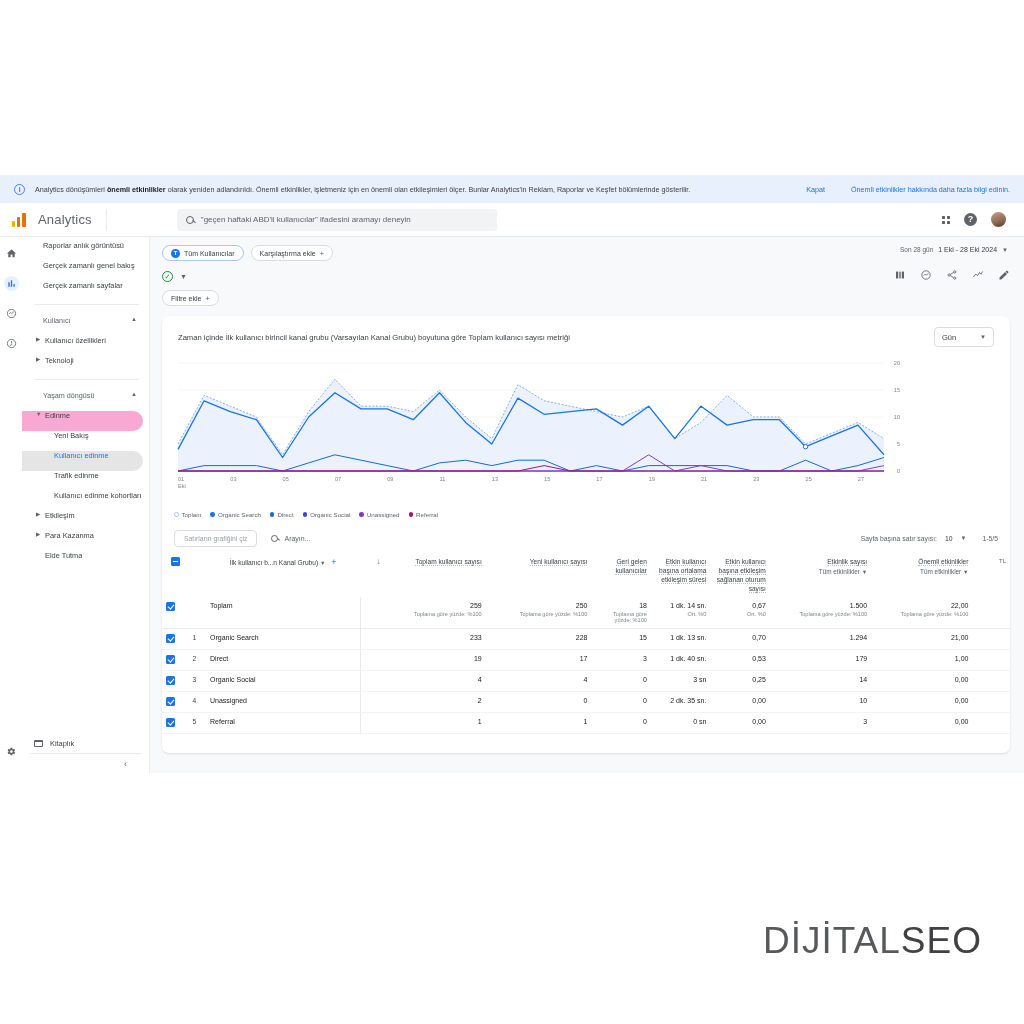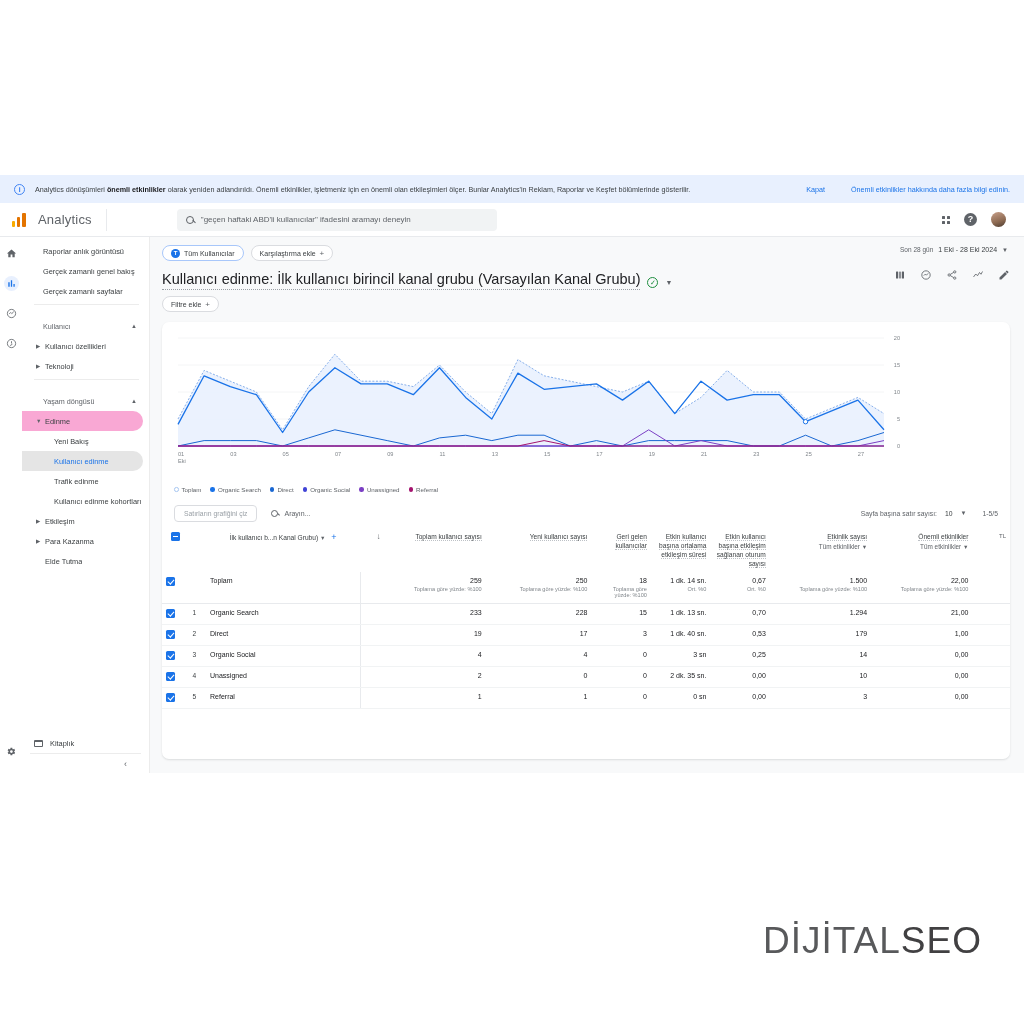--- a/index.html
+++ b/index.html
@@ -107,21 +107,21 @@
   
   #sidebar {
     width: 128px; flex: 0 0 128px;
     background: #fff;
     border-right: 1px solid #ececec;
     padding-top: 4px;
     font-size: 7.4px; color: #3c4043;
     position: relative;
   }
   .nav-item {
-    display: flex; align-items: center;
+    display: flex; align-items: flex-start;
     height: 20px; padding-left: 12px; cursor: pointer;
     white-space: nowrap;
   }
   .nav-item .arrow {
     width: 7px; flex: 0 0 7px; color: #5f6368; font-size: 5.5px; margin-right: 2px;
   }
   .nav-item .lbl { overflow: hidden; text-overflow: ellipsis; }
   .nav-item.indent1 { padding-left: 14px; }
   .nav-item.indent2 { padding-left: 32px; }
   .nav-item.section { color: #5f6368; font-size: 7.2px; margin-top: 11px; }
@@ -436,21 +436,20 @@
         </div>
       </div>
 
       <div id="daterange">
         <span class="small">Son 28 gün</span>
         <span>1 Eki - 28 Eki 2024</span>
         <span class="caret">▼</span>
       </div>
 
       <div id="title-row">
-        <div id="page-title">Kullanıcı edinme: İlk kullanıcı birincil kanal grubu (Varsayılan Kanal Grubu)</div>
         <div class="check-circle">✓</div>
         <div class="caret">▼</div>
       </div>
 
       <div id="toolbar-icons">
         <span><svg viewBox="0 0 24 24" fill="currentColor">
               <rect x="4" y="5" width="4.4" height="14" rx="1"></rect>
               <rect x="10.6" y="5" width="2.8" height="14" rx="1"></rect>
               <rect x="15.6" y="5" width="4.4" height="14" rx="1"></rect>
             </svg></span>
@@ -474,20 +473,27 @@
 
       <div id="filter-row">
         <div class="chip" style="display:inline-flex">
           <span>Filtre ekle</span>
           <span class="plus">+</span>
         </div>
       </div>
 
       <div id="card">
 
+        <div id="chart-head">
+          <div id="chart-title">Zaman içinde İlk kullanıcı birincil kanal grubu (Varsayılan Kanal Grubu) boyutuna göre Toplam kullanıcı sayısı metriği</div>
+          <div id="granularity">
+            <span>Gün</span>
+            <span class="caret">▼</span>
+          </div>
+        </div>
 
         <div id="chart-wrap">
           <svg id="chart-svg" width="740" height="150" viewBox="0 0 740 150">
               <line x1="6" y1="116" x2="712" y2="116" stroke="#f1f3f4" stroke-width="0.8"></line>
               <text x="728" y="118" class="ax-lbl" text-anchor="end">0</text>
               <line x1="6" y1="89" x2="712" y2="89" stroke="#f1f3f4" stroke-width="0.8"></line>
               <text x="728" y="91" class="ax-lbl" text-anchor="end">5</text>
               <line x1="6" y1="62" x2="712" y2="62" stroke="#f1f3f4" stroke-width="0.8"></line>
               <text x="728" y="64" class="ax-lbl" text-anchor="end">10</text>
               <line x1="6" y1="35" x2="712" y2="35" stroke="#f1f3f4" stroke-width="0.8"></line>

